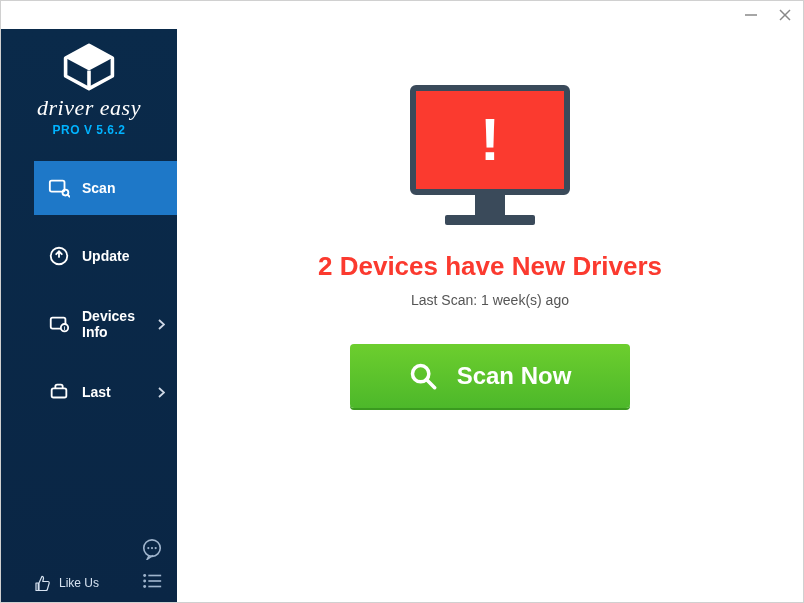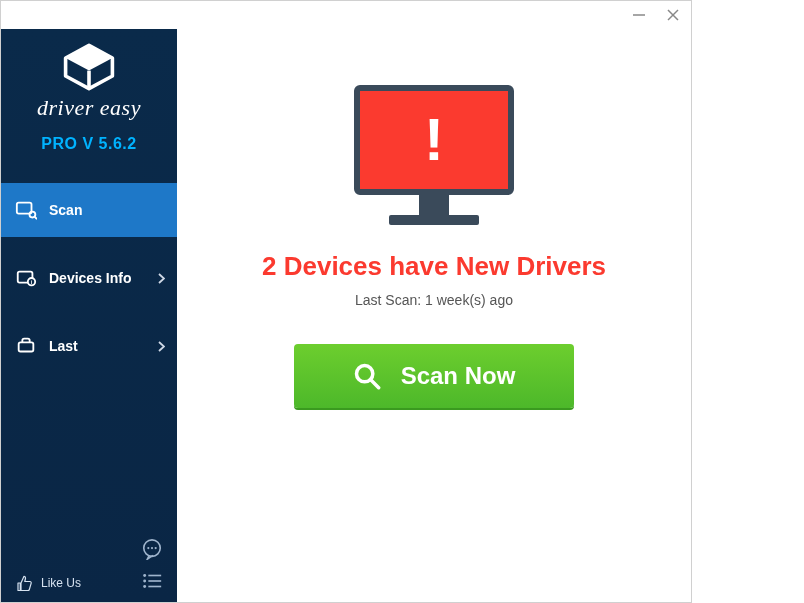--- a/index.html
+++ b/index.html
@@ -1,30 +1,30 @@
 <!DOCTYPE html>
 <html><head>
 <meta charset="utf-8">
 <style>
 * { margin: 0; padding: 0; box-sizing: border-box; }
 html, body { width: 804px; height: 603px; font-family: "Segoe UI", Arial, sans-serif; overflow: hidden; }
-.window { width: 692px; height: 603px; display: flex; flex-direction: column; border: 1px solid #d0d0d0; background: #fff; }
+.window { width: 804px; height: 603px; display: flex; flex-direction: column; border: 1px solid #d0d0d0; background: #fff; }
 .titlebar { height: 28px; display: flex; justify-content: flex-end; align-items: center; padding-right: 8px; gap: 14px; background: #fff; }
 .tb-btn { width: 20px; height: 20px; display: flex; align-items: center; justify-content: center; color: #888; cursor: pointer; }
 .body { flex: 1; display: flex; min-height: 0; }
 .sidebar { width: 176px; background: linear-gradient(to bottom, #0a2a4a 0%, #0a2645 100%); color: #fff; display: flex; flex-direction: column; position: relative; }
 .brand { padding: 14px 0 6px 0; display: flex; flex-direction: column; align-items: center; }
 .brand .name { font-family: Georgia, "Times New Roman", serif; font-style: italic; font-size: 22px; font-weight: 500; margin-top: 4px; letter-spacing: 0.5px; }
-.brand .ver { font-size: 16px; font-weight: 600; color: #00b3ff; margin-top: 14px; letter-spacing: 0.5px; }
-.nav { margin-top: 24px; }
+.brand .ver { font-size: 12px; font-weight: 600; color: #00b3ff; margin-top: 2px; letter-spacing: 0.5px; }
+.nav { margin-top: 18px; padding-left: 33px; }
 .nav-item { height: 54px; display: flex; align-items: center; padding: 0 14px; font-size: 14px; font-weight: 600; cursor: pointer; position: relative; margin-bottom: 14px; }
 .nav-item.active { background: #1e78c8; }
 .nav-item .ico { width: 22px; height: 22px; margin-right: 12px; display: flex; align-items: center; justify-content: center; }
 .nav-item .chev { position: absolute; right: 12px; color: #cfd8e6; font-size: 12px; }
-.footer { position: absolute; bottom: 10px; left: 0; right: 0; padding: 0 14px; display: flex; justify-content: space-between; }
+.footer { position: absolute; bottom: 10px; left: 0; right: 0; padding: 0 32px; display: flex; justify-content: space-between; }
 .likeus { display: flex; align-items: center; gap: 8px; font-size: 12px; color: #d6e2f0; cursor: pointer; }
 .footer-icons { position: absolute; right: 14px; bottom: 10px; display: flex; flex-direction: column; gap: 10px; align-items: center; }
 .footer-icons .fic { width: 22px; height: 22px; color: #9fb4cc; cursor: pointer; display: flex; align-items: center; justify-content: center; }
 .main { flex: 1; background: #fff; display: flex; flex-direction: column; align-items: center; justify-content: flex-start; padding-top: 56px; }
 .monitor-wrap { width: 160px; display: flex; flex-direction: column; align-items: center; }
 .screen { width: 160px; height: 110px; background: #fb3a2f; border: 6px solid #3a4a5a; border-radius: 6px; display: flex; align-items: center; justify-content: center; }
 .screen .bang { color: #fff; font-size: 60px; font-weight: 700; font-family: Arial, sans-serif; line-height: 1; }
 .stand { width: 30px; height: 20px; background: #3a4a5a; }
 .base { width: 90px; height: 10px; background: #3a4a5a; border-radius: 2px; }
 .headline { margin-top: 26px; font-size: 26px; font-weight: 700; color: #fb3a2f; text-align: left; }
@@ -72,20 +72,29 @@
           <span class="ico">
             <svg width="22" height="22" viewBox="0 0 24 24">
                 <rect x="2" y="4" width="16" height="12" rx="2" fill="none" stroke="#fff" stroke-width="2"></rect>
                 <circle cx="19" cy="17" r="3.2" fill="none" stroke="#fff" stroke-width="2"></circle>
                 <line x1="21.5" y1="19.5" x2="24" y2="22" stroke="#fff" stroke-width="2"></line>
               </svg>
           </span>
           <span>Scan</span>
         </div>
 
+        <div class="nav-item">
+          <span class="ico">
+            <svg width="22" height="22" viewBox="0 0 24 24">
+                <circle cx="12" cy="12" r="9" fill="none" stroke="#fff" stroke-width="2"></circle>
+                <path d="M12 7 L12 13 M9 10 L12 7 L15 10" fill="none" stroke="#fff" stroke-width="2" stroke-linecap="round"></path>
+              </svg>
+          </span>
+          <span>Update</span>
+        </div>
 
         <div class="nav-item">
           <span class="ico">
             <svg width="22" height="22" viewBox="0 0 24 24">
                 <rect x="3" y="5" width="16" height="12" rx="2" fill="none" stroke="#fff" stroke-width="2"></rect>
                 <circle cx="18" cy="16" r="4" fill="#0a2a4a" stroke="#fff" stroke-width="2"></circle>
                 <text x="18" y="19" font-size="6" fill="#fff" text-anchor="middle" font-family="Arial">i</text>
               </svg>
           </span>
           <span>Devices Info</span>

